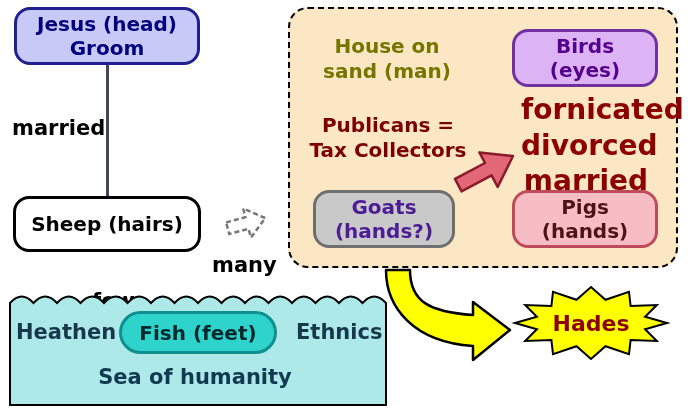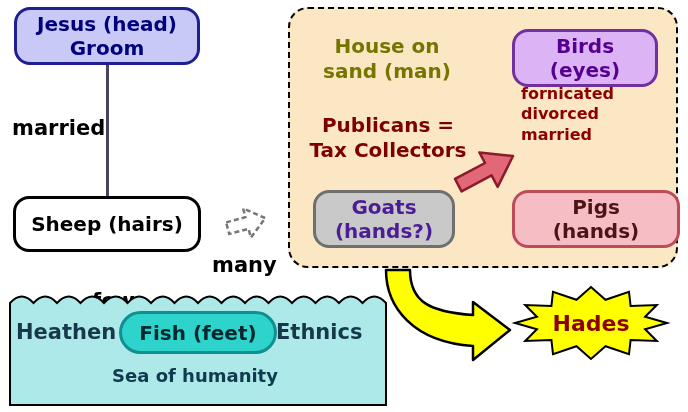--- a/index.html
+++ b/index.html
@@ -21,34 +21,34 @@
   #married-label{left:12px;top:116px;color:#000;}
   #bride-box{left:13px;top:196px;width:188px;height:56px;background:#ffffff;border:3px solid #000;color:#000;}
   #few-label{left:92px;top:253px;color:#000;margin-top:36px;}
   #many-label{left:212px;top:253px;color:#000;}
   #dashed-arrow{left:224px;top:202px;transform:rotate(-15deg);}
   
   #dashed-box{left:288px;top:7px;width:390px;height:261px;background:#fbe7c3;border:2.5px dashed #000;border-radius:20px;box-sizing:border-box;}
   #house-label{left:312px;top:34px;width:150px;text-align:center;color:#757500;font-size:20px;line-height:1.25;}
   #birds-box{left:512px;top:29px;width:146px;height:58px;background:#dcb3f5;border:3px solid #7030a0;color:#55008f;}
   #publicans-label{left:303px;top:113px;width:170px;text-align:center;color:#7d0000;font-size:20px;line-height:1.25;}
-  #sins-label{left:521px;top:84px;width:130px;color:#8c0000;font-size:16px;line-height:1.27;}
+  #sins-label{left:521px;top:92px;width:130px;text-align:center;color:#8c0000;font-size:28px;line-height:1.27;}
   #goats-box{left:313px;top:190px;width:142px;height:58px;background:#c9c9c9;border:3px solid #6f6f6f;color:#4c1d95;}
-  #pigs-box{left:512px;top:190px;width:168px;height:58px;background:#f6bdc5;border:3px solid #bf4a5a;color:#4d1418;}
+  #pigs-box{left:512px;top:190px;width:146px;height:58px;background:#f6bdc5;border:3px solid #bf4a5a;color:#4d1418;}
   #red-arrow{left:452px;top:146px;transform:rotate(-28deg);}
   
   #curved-arrow{left:378px;top:262px;}
   #hades-burst{left:509px;top:281px;}
   #hades-label{left:509px;top:281px;width:164px;height:84px;display:flex;align-items:center;justify-content:center;color:#8b0000;font-size:22px;}
   
   #sea-shape{left:9px;top:287px;}
   #heathen-label{left:16px;top:320px;color:#16384a;}
   #fish-box{left:119px;top:311px;width:158px;height:43px;background:#2ed3cb;border:3px solid #0f8f8f;border-radius:24px;color:#00282d;flex-direction:row;}
-  #ethnics-label{left:276px;top:320px;color:#16384a;}
-  #sea-caption{left:40px;top:365px;width:310px;text-align:center;color:#103a50;font-size:18px;}
+  #ethnics-label{left:296px;top:320px;color:#16384a;}
+  #sea-caption{left:40px;top:365px;width:310px;text-align:center;color:#103a50;font-size:21px;}
   .line{display:block;}
 </style>
 </head>
 <body>
 
 <div id="canvas">
 
   <div class="abs" id="connector"></div>
 
   <div class="box" id="groom-box">

